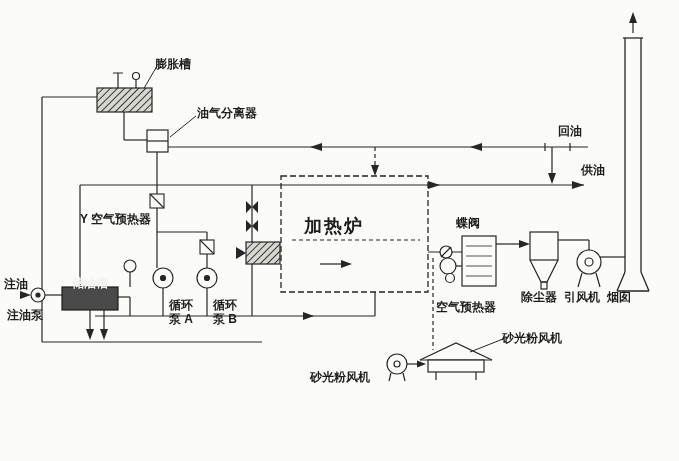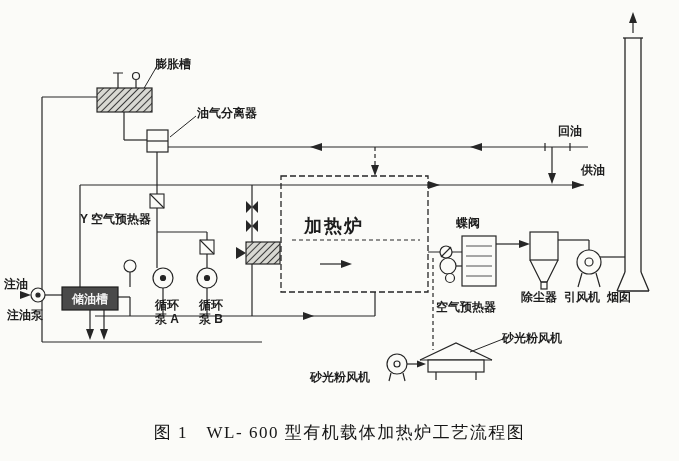--- a/index.html
+++ b/index.html
@@ -8,21 +8,21 @@
     position:relative; width:679px; height:461px;
     background:#fbfbf8; overflow:hidden;
     font-family:"Liberation Serif", serif;
   }
   .diagram-svg { position:absolute; left:0; top:0; }
   .lbl {
     position:absolute; font-weight:700; font-size:12px;
     color:#1d1d1d; line-height:1.2; white-space:nowrap;
     font-family:"Liberation Sans", sans-serif;
   }
-  .lbl.two { white-space:pre-line; text-align:center; }
+  .lbl.two { white-space:pre-line; text-align:left;margin-left:20px; }
   .lbl.on-dark { color:#f2f2f2; text-align:center; }
   .lbl.big { font-size:18px; letter-spacing:2px; }
   .caption {
     position:absolute; left:0; right:0; top:421px; text-align:center;
     font-size:17px; color:#161616; letter-spacing:1.5px;
     font-family:"Liberation Serif", serif;
   }
 </style>
 </head>
 <body>
@@ -206,27 +206,26 @@
   </svg>
 
   <div class="lbl" style="left:155px;top:57px">膨胀槽</div>
   <div class="lbl" style="left:197px;top:106px">油气分离器</div>
   <div class="lbl" style="left:558px;top:124px">回油</div>
   <div class="lbl" style="left:581px;top:163px">供油</div>
   <div class="lbl" style="left:80px;top:212px">Y 空气预热器</div>
   <div class="lbl big" style="left:304px;top:216px">加热炉</div>
   <div class="lbl" style="left:456px;top:216px">蝶阀</div>
   <div class="lbl" style="left:4px;top:277px">注油</div>
-  <div class="lbl on-dark" style="left:62px;top:292px;width:56px">储油槽</div>
+  <div class="lbl on-dark" style="left:62px;top:276px;width:56px">储油槽</div>
   <div class="lbl" style="left:7px;top:308px">注油泵</div>
   <div class="lbl two" style="left:149px;top:298px;width:36px">循环
 泵 A</div>
   <div class="lbl two" style="left:193px;top:298px;width:36px">循环
 泵 B</div>
   <div class="lbl" style="left:436px;top:300px">空气预热器</div>
   <div class="lbl" style="left:521px;top:290px">除尘器</div>
   <div class="lbl" style="left:564px;top:290px">引风机</div>
   <div class="lbl" style="left:607px;top:290px">烟囱</div>
   <div class="lbl" style="left:310px;top:370px">砂光粉风机</div>
   <div class="lbl" style="left:502px;top:331px">砂光粉风机</div>
 
-  <div class="caption">图 1　WL- 600 型有机载体加热炉工艺流程图</div>
 </div>
 
 </body></html>

